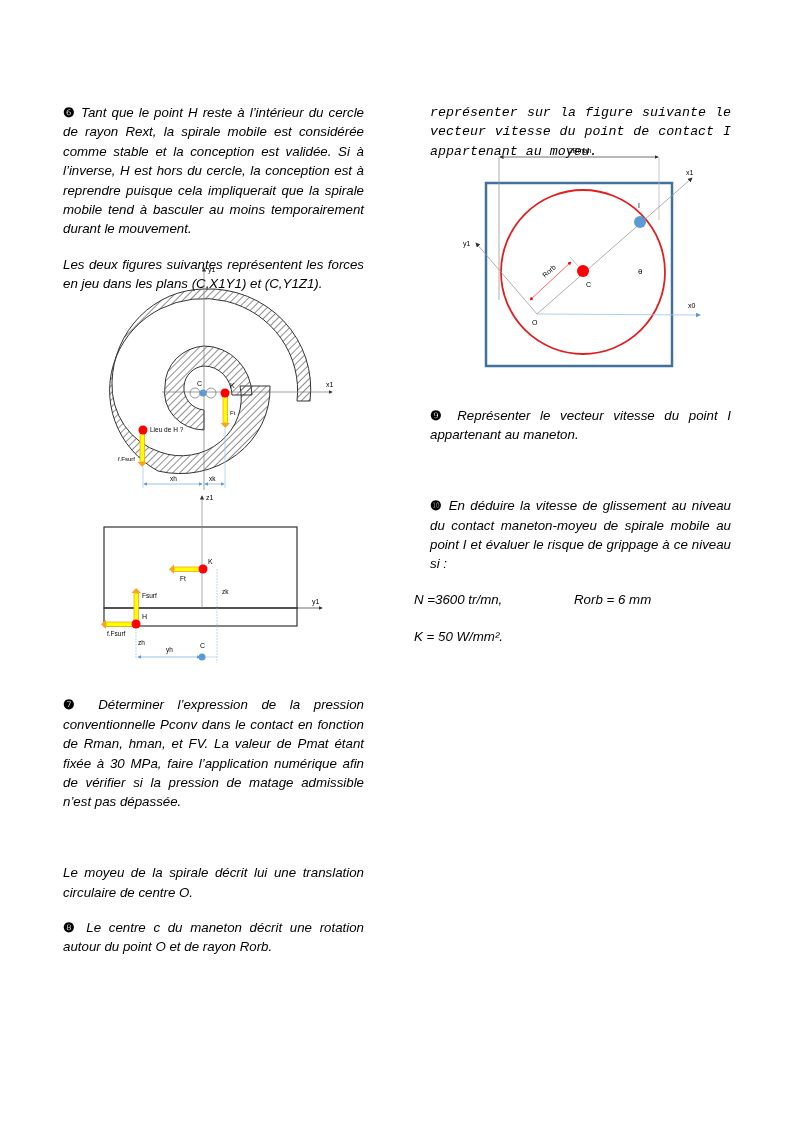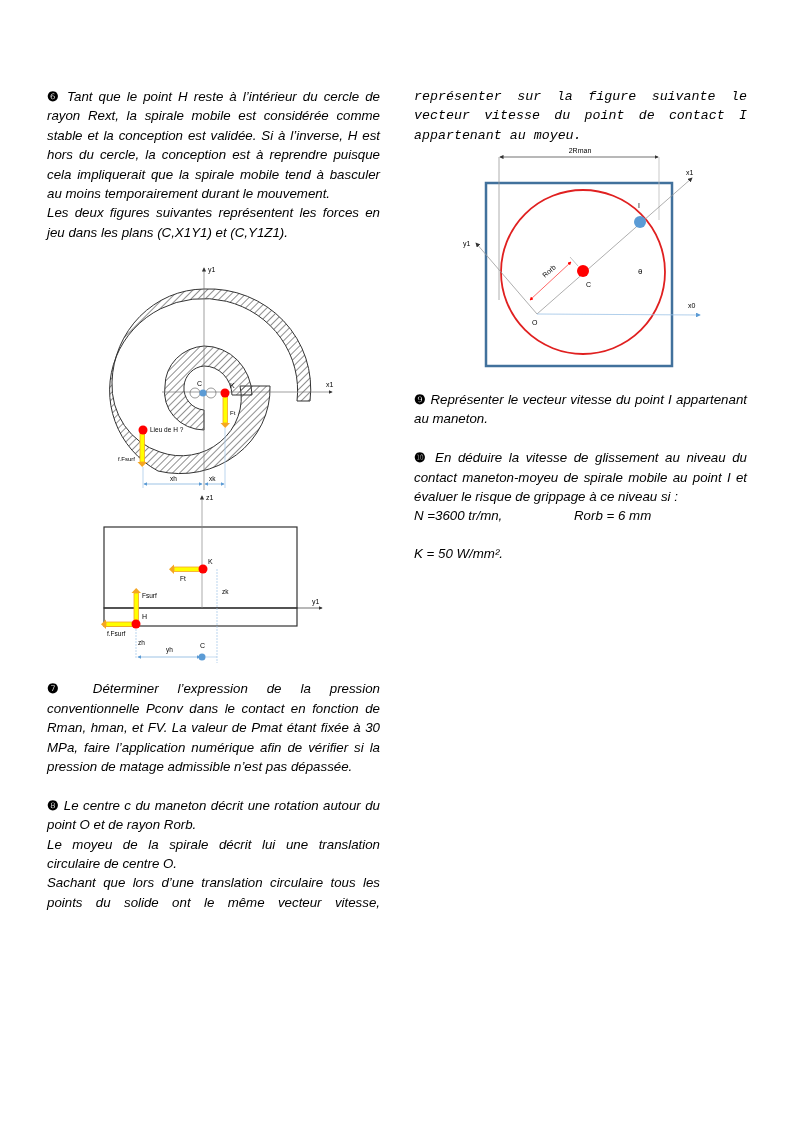--- a/index.html
+++ b/index.html
@@ -1,19 +1,19 @@
 <!DOCTYPE html>
 <html><head>
 <meta charset="utf-8">
 <style>
   html, body { margin:0; padding:0; background:#ffffff; }
   body { width:794px; height:1123px; position:relative; overflow:hidden;
          font-family:"Liberation Sans", sans-serif; color:#000; }
   .col { position:absolute; font-style:italic; font-size:13.3px; line-height:19.4px; text-align:justify; }
-  .col p { margin:0; }
+  .col p { margin:16px; }
   .col .gap { height:19.4px; }
   #col-left { left:47px; top:87px; width:333px; }
   #col-right { left:414px; top:87px; width:333px;font-family:Liberation Mono, monospace; }
   .num { font-style:normal; font-weight:bold; font-size:13px; }
   .last { text-align-last:justify; }
   .fig { position:absolute; }
   .fig text { font-family:"Liberation Sans", sans-serif; }
   .params { display:grid; grid-template-columns:142px 1fr;gap:18px; }
 </style>
 </head>
@@ -111,23 +111,22 @@
   <text x="76" y="164" font-size="6.5">yh</text>
   <line x1="115" y1="169" x2="127" y2="169" stroke="#9dc3e6" stroke-width="0.6"></line>
   <circle cx="112" cy="169" r="3.5" fill="#5b9bd5"></circle>
   <text x="110" y="160" font-size="7">C</text>
 </svg>
 
 <div class="col" style="left:47px;top:660px;width:333px;">
   <div class="gap"></div>
   <p><span class="num">❼</span> <span>Déterminer l’expression de la pression conventionnelle Pconv dans le contact en fonction de Rman, hman, et FV. La valeur de Pmat étant fixée à 30 MPa, faire l’application numérique afin de vérifier si la pression de matage admissible n’est pas dépassée.</span></p>
   <div class="gap"></div>
+  <p>Le moyeu de la spirale décrit lui une translation circulaire de centre O.</p>
   <p><span class="num">❽</span> <span>Le centre c du maneton décrit une rotation autour du point O et de rayon Rorb.</span></p>
-  <p>Le moyeu de la spirale décrit lui une translation circulaire de centre O.</p>
-  <p class="last">Sachant que lors d’une translation circulaire tous les points du solide ont le même vecteur vitesse,</p>
 </div>
 
 <div id="col-right" class="col">
   <p>représenter sur la figure suivante le vecteur vitesse du point de contact I appartenant au moyeu.</p>
 </div>
 
 <svg class="fig" style="left:460px;top:140px;" width="260" height="240" viewBox="0 0 260 240">
   <defs>
     <marker id="arrK" markerWidth="6" markerHeight="6" refX="5" refY="3" orient="auto">
         <path d="M0,0 L6,3 L0,6 z" fill="#333"></path>

